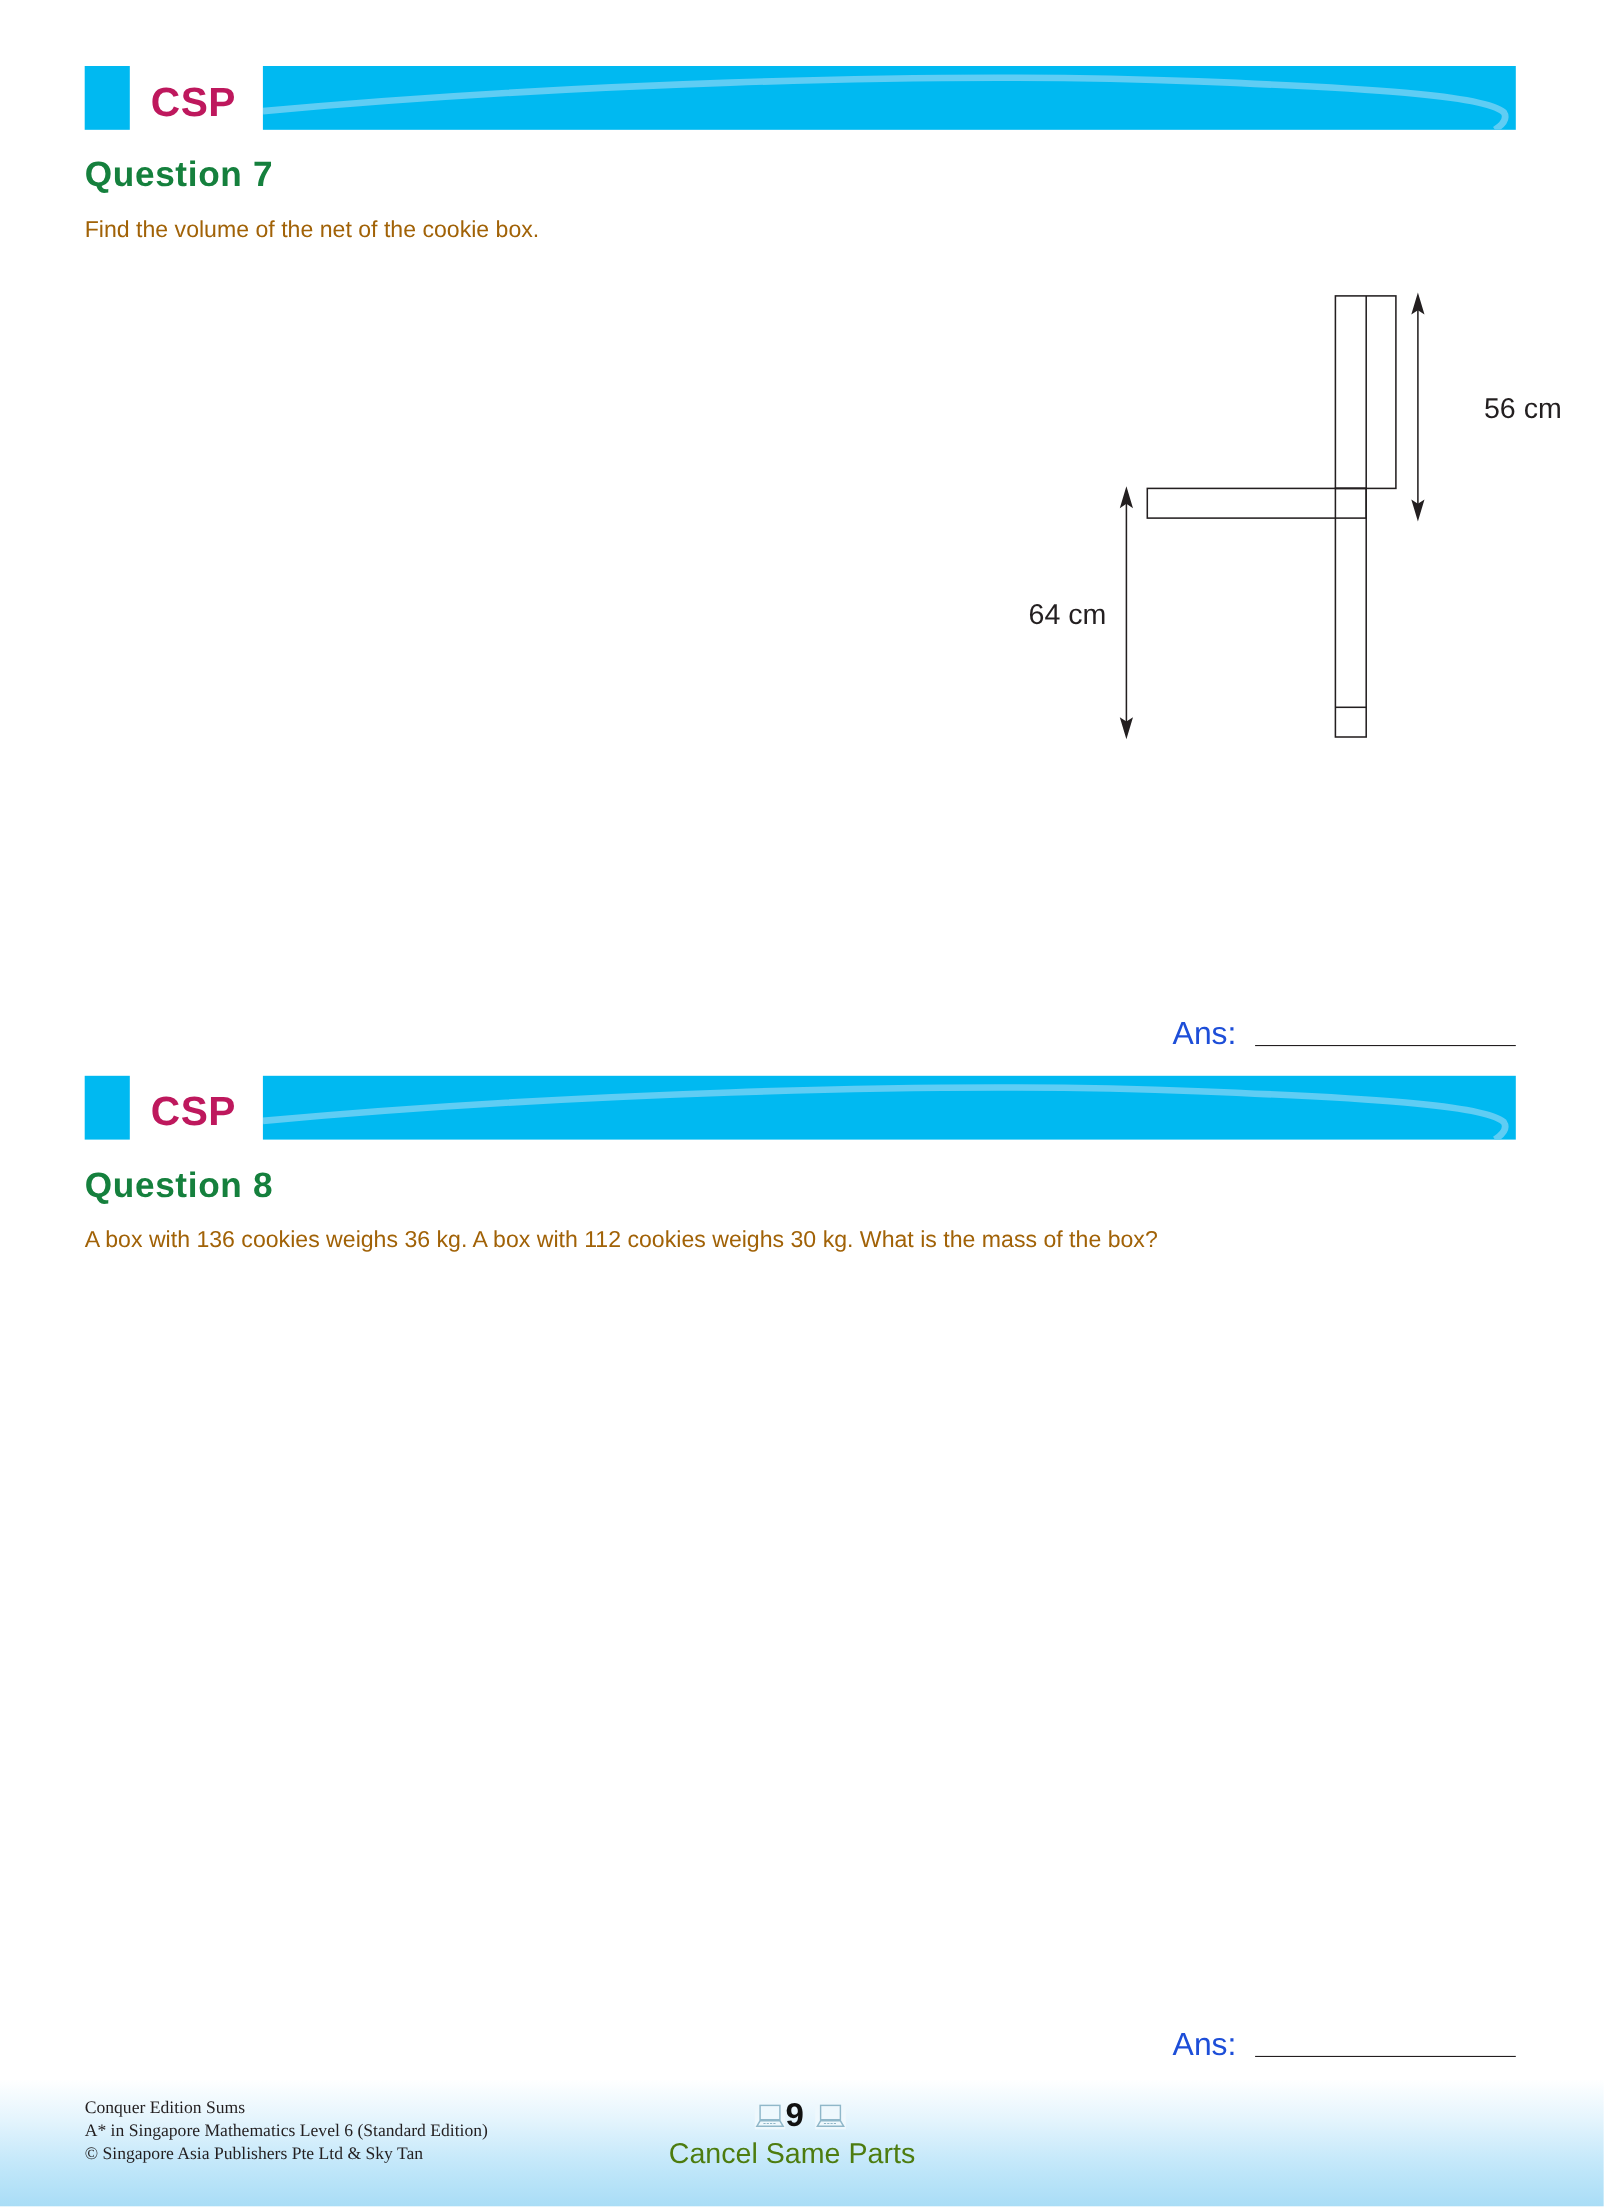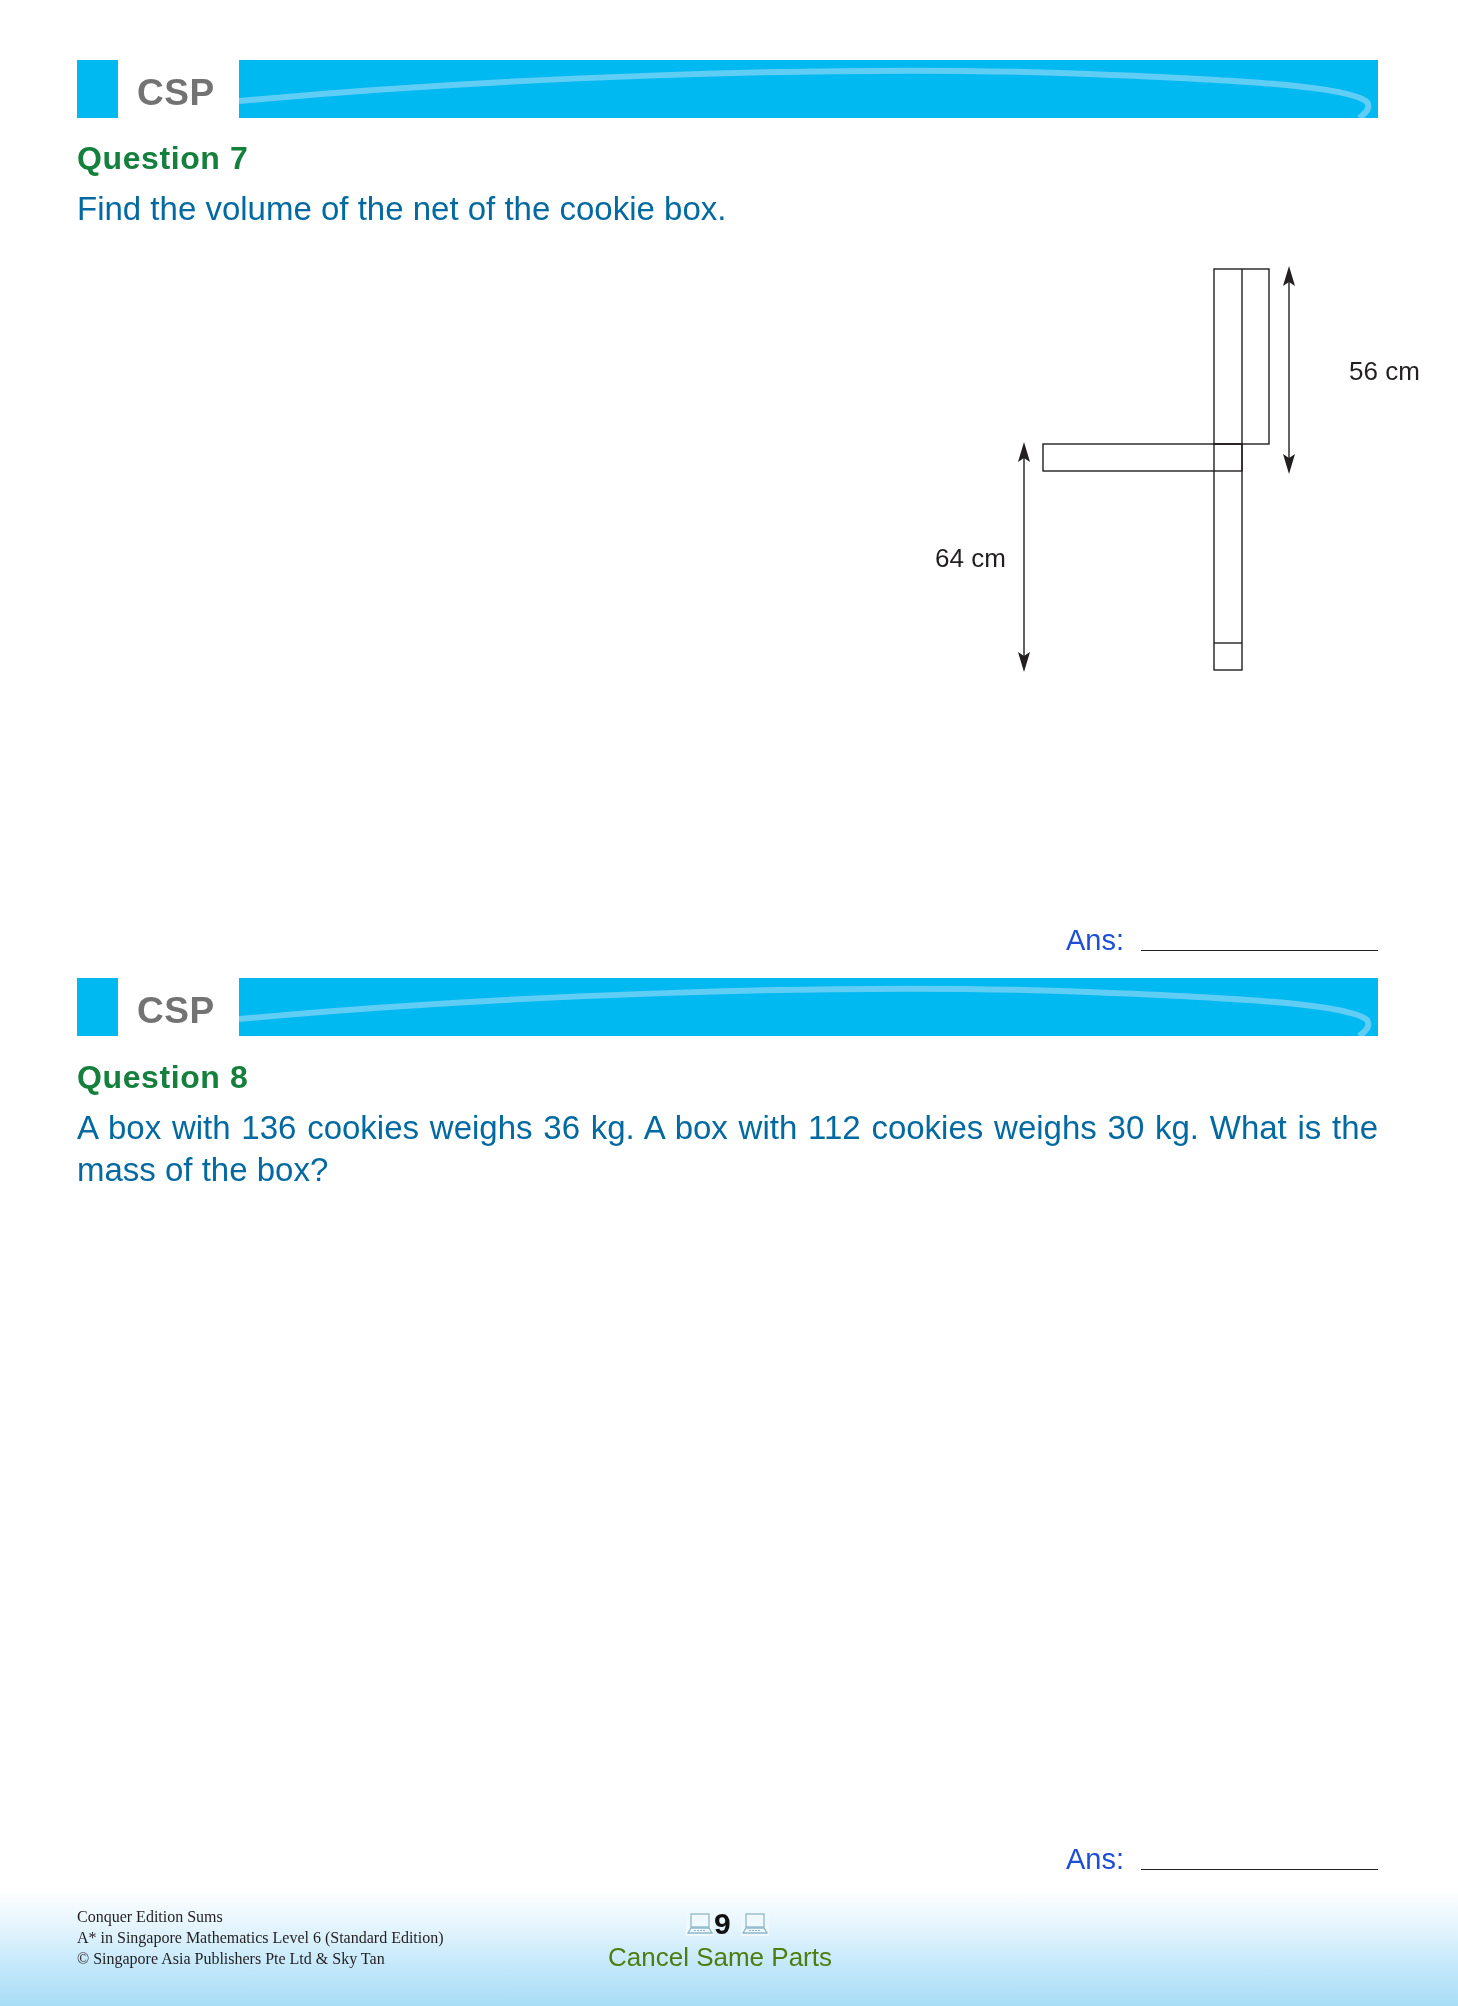--- a/index.html
+++ b/index.html
@@ -2,23 +2,23 @@
 <html><head>
 <meta charset="utf-8">
 <style>
   html, body { margin:0; padding:0; }
   body { width:1458px; height:2006px; position:relative; background:#ffffff; overflow:hidden;
          font-family:"Liberation Sans", sans-serif; color:#231f20; }
   .abs { position:absolute; }
   .bar-block { position:absolute; background:#00b9f1; }
   .bar-long { position:absolute; background:#00b9f1; overflow:hidden; }
   .bar-long svg { position:absolute; left:0; top:0; }
-  .csp { position:absolute; font-weight:bold; font-size:37px; color:#737373; letter-spacing:0.5px; line-height:1; }
+  .csp { position:absolute; font-weight:bold; font-size:37px; color:#be185d; letter-spacing:0.5px; line-height:1; }
   .qtitle { position:absolute; font-weight:bold; font-size:32px; color:#15803d; line-height:1; letter-spacing:0.6px; }
-  .qtext { position:absolute; font-size:33px; line-height:42px; color:#0369a1; }
+  .qtext { position:absolute; font-size:21px; line-height:42px; color:#a16207; }
   .justify { text-align:justify; text-align-last:left; }
   .ans { position:absolute; font-size:29px; line-height:1; color:#1d4ed8; }
   .ans-line { position:absolute; height:0; border-top:1.5px solid #231f20; }
   .footer { position:absolute; left:0; top:1890px; width:1458px; height:116px;
             background:linear-gradient(to bottom, #ffffff 0%, #e6f5fd 30%, #c4e8fa 65%, #a9ddf6 100%); }
   .foot-meta { position:absolute; left:77px; top:1906px; font-family:"Liberation Serif", serif; font-size:16px; line-height:21px; color:#231f20; }
   .foot-meta div { white-space:nowrap; }
   .pagenum { position:absolute; left:714px; top:1909px; font-weight:bold; font-size:30px; line-height:1; color:#111; }
   .laptop { position:absolute; top:1912px; width:28px; height:24px; }
   .chapter { position:absolute; left:608px; top:1944px; font-size:26px; line-height:1; color:#4d7c0f; white-space:nowrap; }

